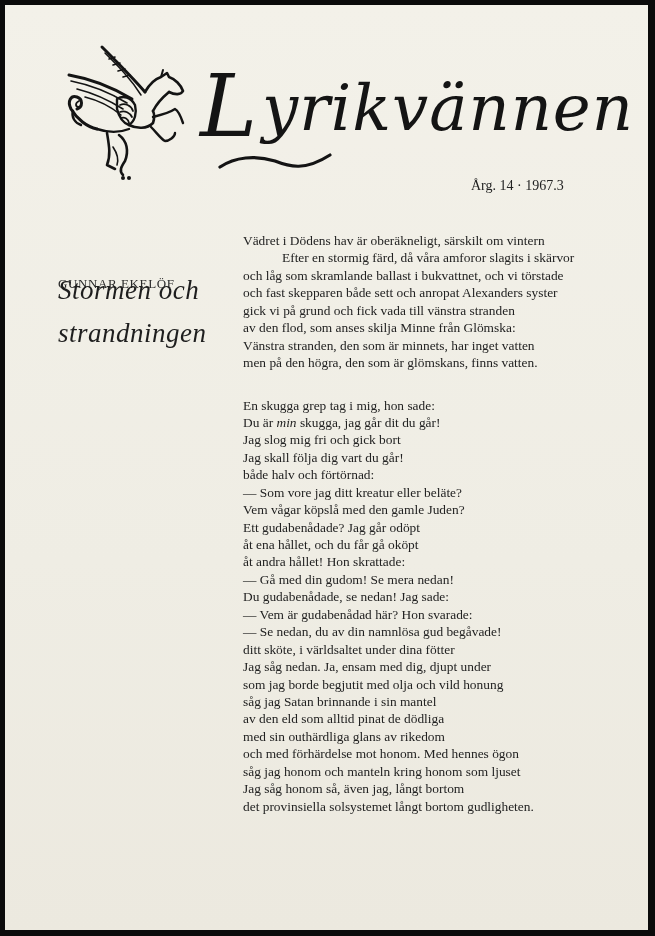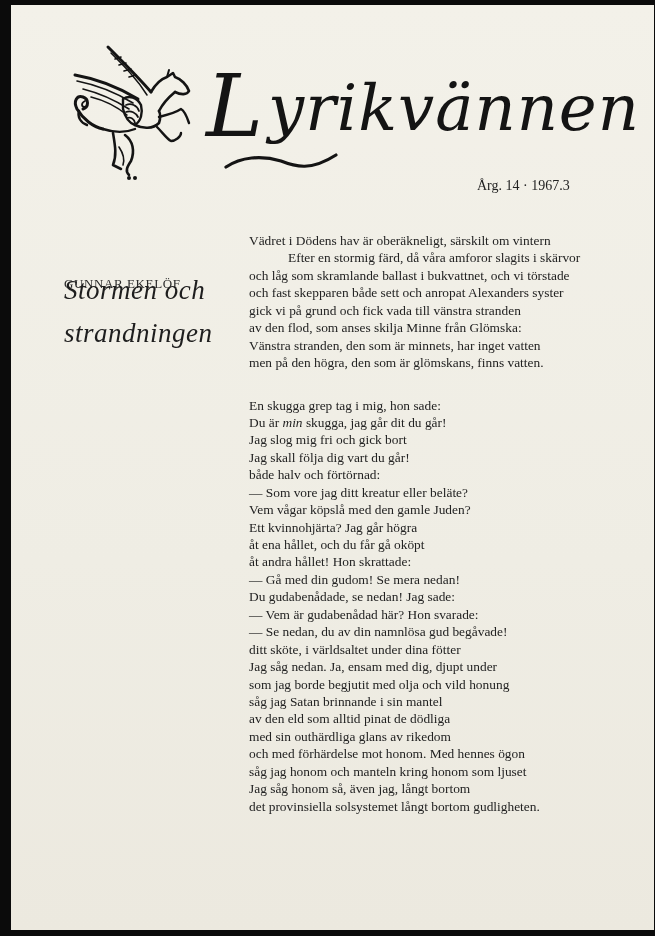--- a/index.html
+++ b/index.html
@@ -8,21 +8,21 @@
       background: #0b0b0b;
     }
     body {
       width: 655px;
       height: 936px;
       position: relative;
       overflow: hidden;
     }
     .page {
       position: absolute;
-      left: 11px;
+      left: 5px;
       top: 5px;
       width: 643px;
       height: 925px;
       background: #f1efe6;
       background-image: linear-gradient(180deg, #f3f1e9 0%, #efede4 60%, #ece9df 100%);
     }
     .masthead {
       position: absolute;
       left: 0;
       top: 0;
@@ -195,21 +195,21 @@
       <div class="line">men på den högra, den som är glömskans, finns vatten.</div>
     </div>
     <div class="stanza">
       <div class="line">En skugga grep tag i mig, hon sade:</div>
       <div class="line"><span>Du är </span><em>min</em><span> skugga, jag går dit du går!</span></div>
       <div class="line">Jag slog mig fri och gick bort</div>
       <div class="line">Jag skall följa dig vart du går!</div>
       <div class="line">både halv och förtörnad:</div>
       <div class="line">— Som vore jag ditt kreatur eller beläte?</div>
       <div class="line">Vem vågar köpslå med den gamle Juden?</div>
-      <div class="line">Ett kvinnohjärta? Jag går högra</div>
+      <div class="line">Ett gudabenådade? Jag går odöpt</div>
       <div class="line">åt ena hållet, och du får gå oköpt</div>
       <div class="line">åt andra hållet! Hon skrattade:</div>
       <div class="line">— Gå med din gudom! Se mera nedan!</div>
       <div class="line">Du gudabenådade, se nedan! Jag sade:</div>
       <div class="line">— Vem är gudabenådad här? Hon svarade:</div>
       <div class="line">— Se nedan, du av din namnlösa gud begåvade!</div>
       <div class="line">ditt sköte, i världsaltet under dina fötter</div>
       <div class="line">Jag såg nedan. Ja, ensam med dig, djupt under</div>
       <div class="line">som jag borde begjutit med olja och vild honung</div>
       <div class="line">såg jag Satan brinnande i sin mantel</div>

